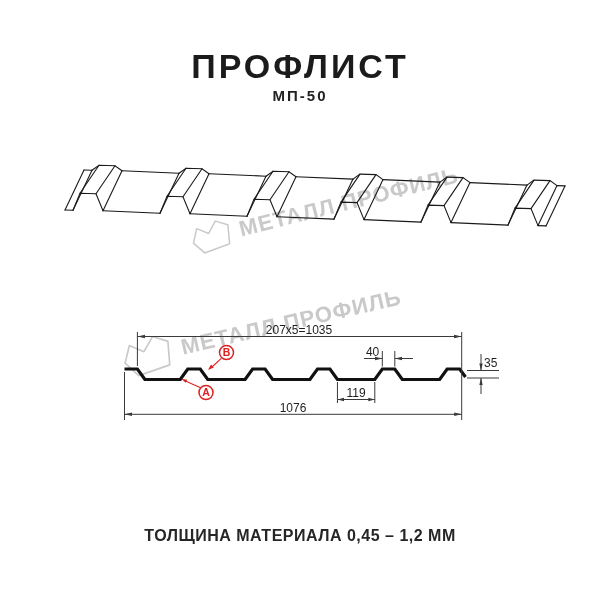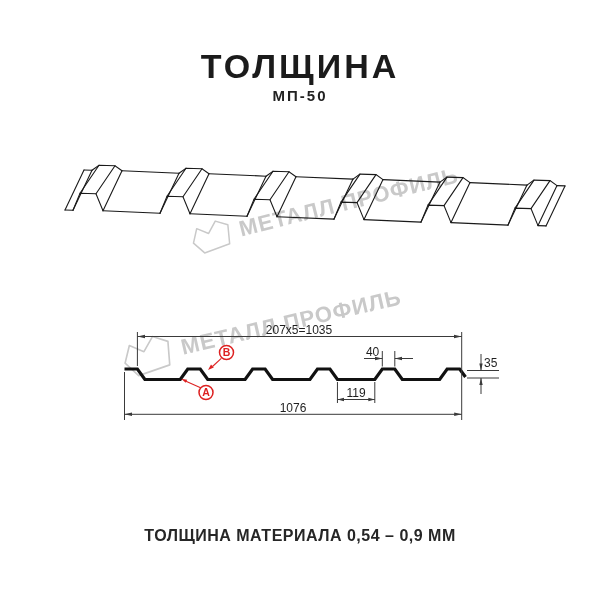--- a/index.html
+++ b/index.html
@@ -18,21 +18,21 @@
   .footer{position:absolute;top:527px;left:0;right:0;text-align:center;
           font-size:16px;font-weight:600;letter-spacing:.5px;color:#262626;}
   .dimtxt{font-family:"Liberation Sans",sans-serif;font-size:12px;fill:#1f1f1f;}
   .redtxt{font-family:"Liberation Sans",sans-serif;font-size:10.5px;font-weight:600;fill:#dd2121;}
 </style>
 </head>
 <body>
 
 <div class="page">
 
-  <div class="title">ТОЛЩИНА</div>
+  <div class="title">ПРОФЛИСТ</div>
   <div class="subtitle">МП-50</div>
 
   <div class="wm wm1">
     <svg width="44" height="34" viewBox="0 0 46 36">
       <path d="M3 20 L10 6 L21 14 L31 3 L43 10 L40 30 L12 33 Z" fill="none" stroke="currentColor" stroke-width="1.6" stroke-linejoin="round"></path>
     </svg>
     <span>МЕТАЛЛ ПРОФИЛЬ</span>
   </div>
 
   <div class="wm wm2">
@@ -141,14 +141,14 @@
         <text class="redtxt" x="226.5" y="356.3" text-anchor="middle">В</text>
 
         <line x1="200.6" y1="387.7" x2="186" y2="381.2" stroke="#dd2121" stroke-width="1.1"></line>
         <polygon points="181,378.8 187.2,379.7 185.8,382.8" fill="#dd2121"></polygon>
         <circle cx="206" cy="392.5" r="7" fill="none" stroke="#dd2121" stroke-width="1.5"></circle>
         <text class="redtxt" x="206" y="396.3" text-anchor="middle">А</text>
       </g>
     </g>
   </svg>
 
-  <div class="footer">ТОЛЩИНА МАТЕРИАЛА 0,54 – 0,9 ММ</div>
+  <div class="footer">ТОЛЩИНА МАТЕРИАЛА 0,45 – 1,2 ММ</div>
 </div>
 
 </body></html>

